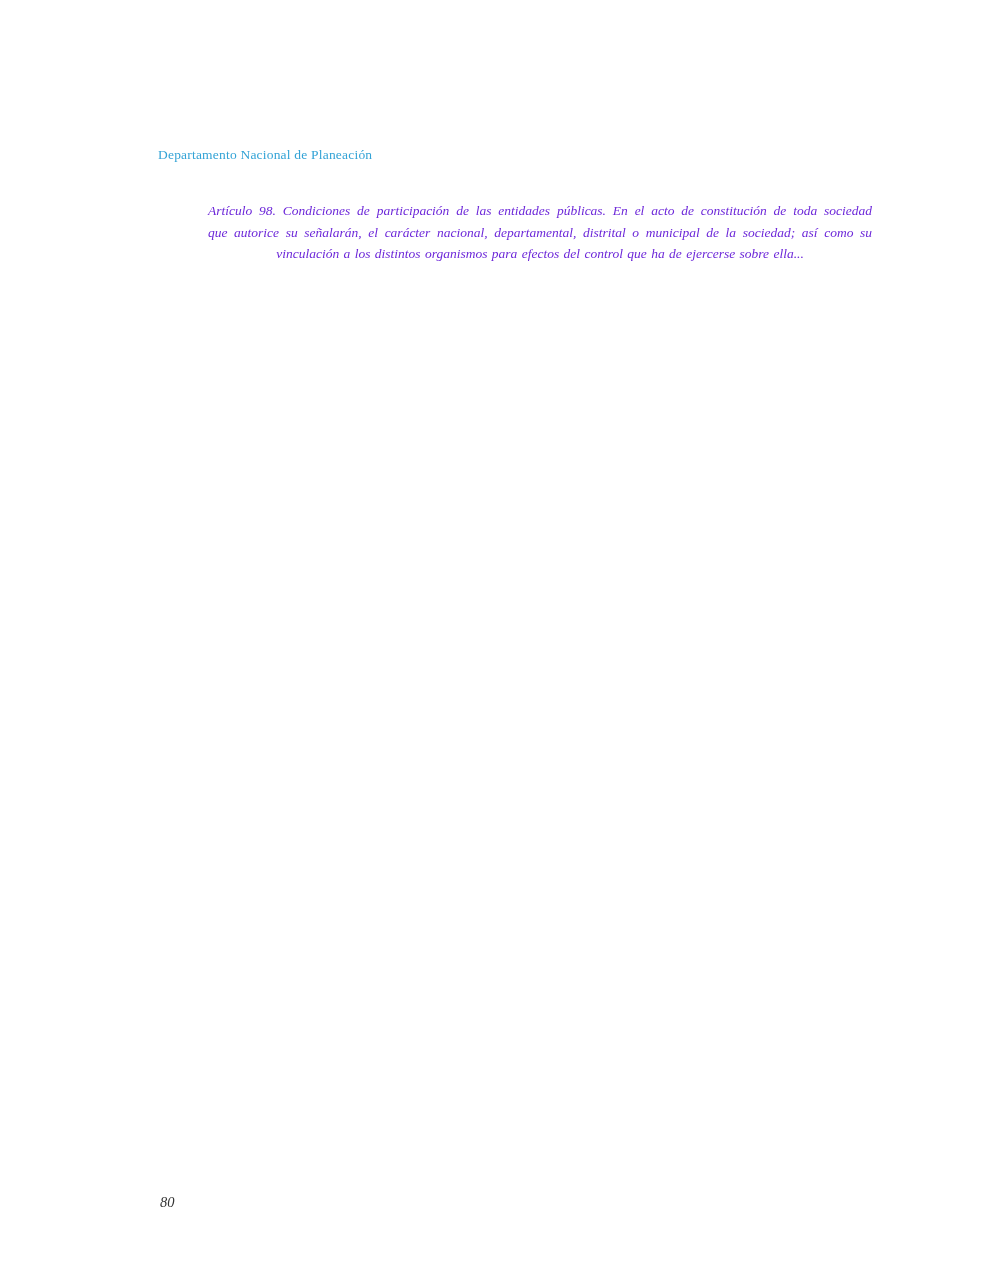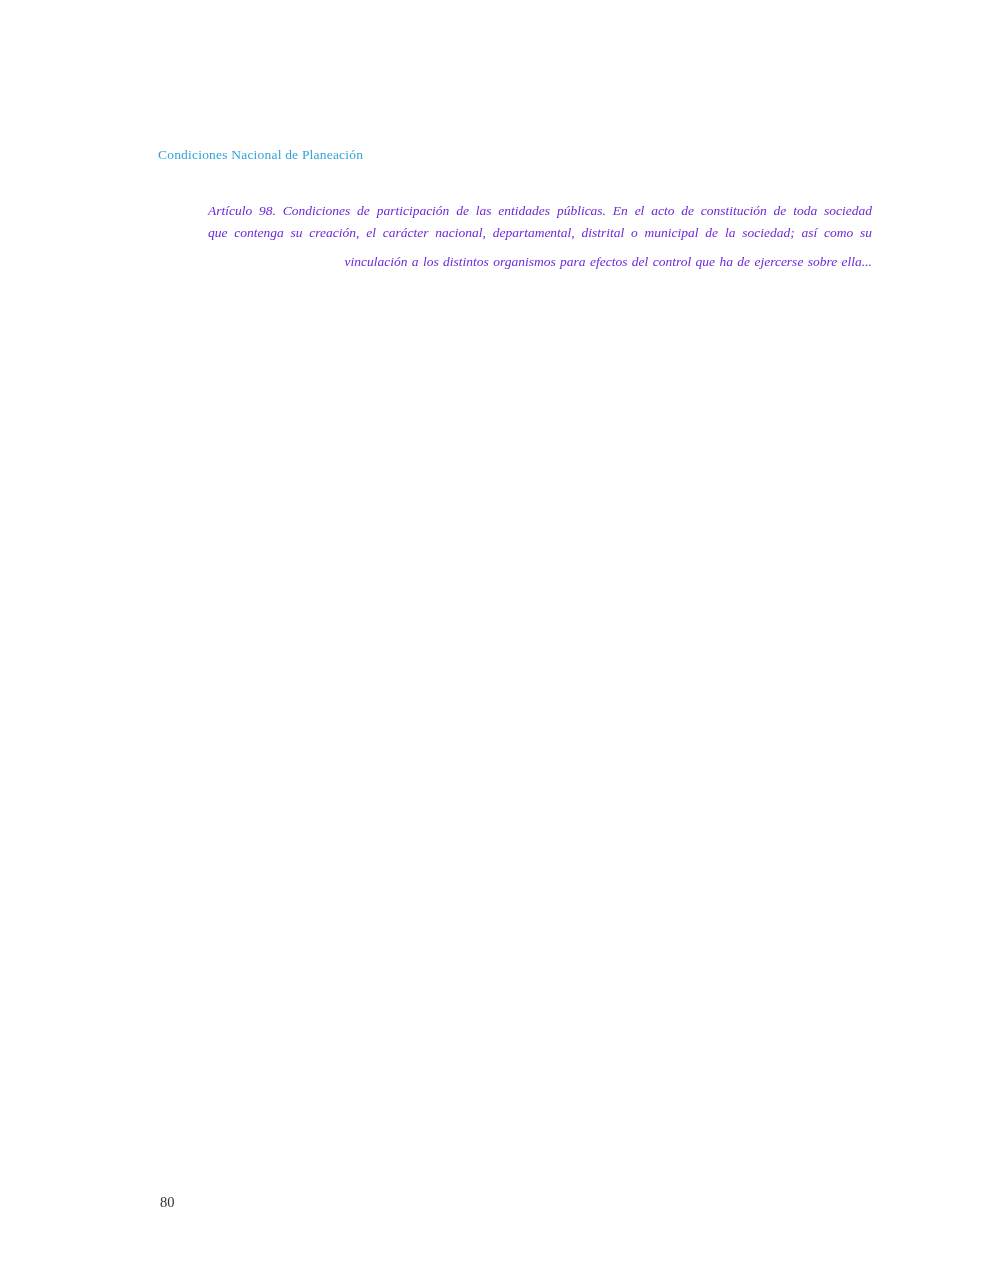--- a/index.html
+++ b/index.html
@@ -37,39 +37,39 @@
     word-spacing: 1px;
   }
   .article .line {
     width: 100%;
   }
   .article .line.justified {
     text-align: justify;
     text-align-last: justify;
   }
   .article .line.last {
-    text-align: right;
-    margin-top: 8px;
+    text-align: center;
   }
   .folio {
     position: absolute;
     left: 160px;
     top: 1194px;
+    font-style: italic;
     font-size: 14.5px;
     color: #333333;
   }
 </style>
 </head>
 <body>
 
 <div class="page">
 
-  <div class="running-header">Condiciones Nacional de Planeación</div>
+  <div class="running-header">Departamento Nacional de Planeación</div>
 
   <div class="article">
     <div class="line justified">Artículo 98. Condiciones de participación de las entidades públicas. En el acto de constitución de toda sociedad</div>
-    <div class="line justified">que contenga su creación, el carácter nacional, departamental, distrital o municipal de la sociedad; así como su</div>
+    <div class="line justified">que autorice su señalarán, el carácter nacional, departamental, distrital o municipal de la sociedad; así como su</div>
     <div class="line last">vinculación a los distintos organismos para efectos del control que ha de ejercerse sobre ella...</div>
   </div>
 
   <div class="folio">80</div>
 
 </div>
 
 </body></html>

